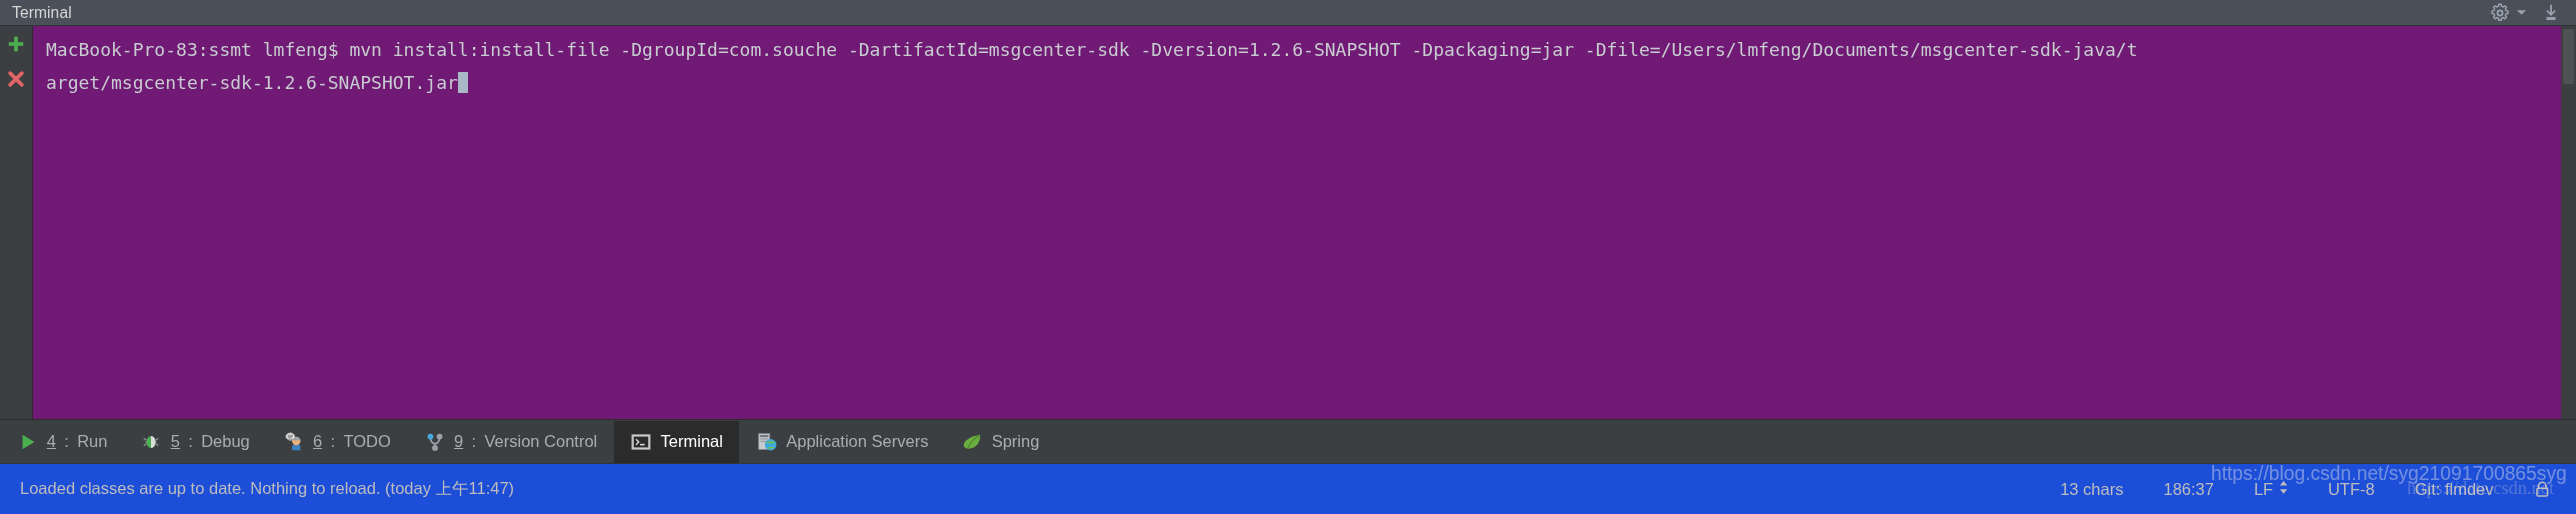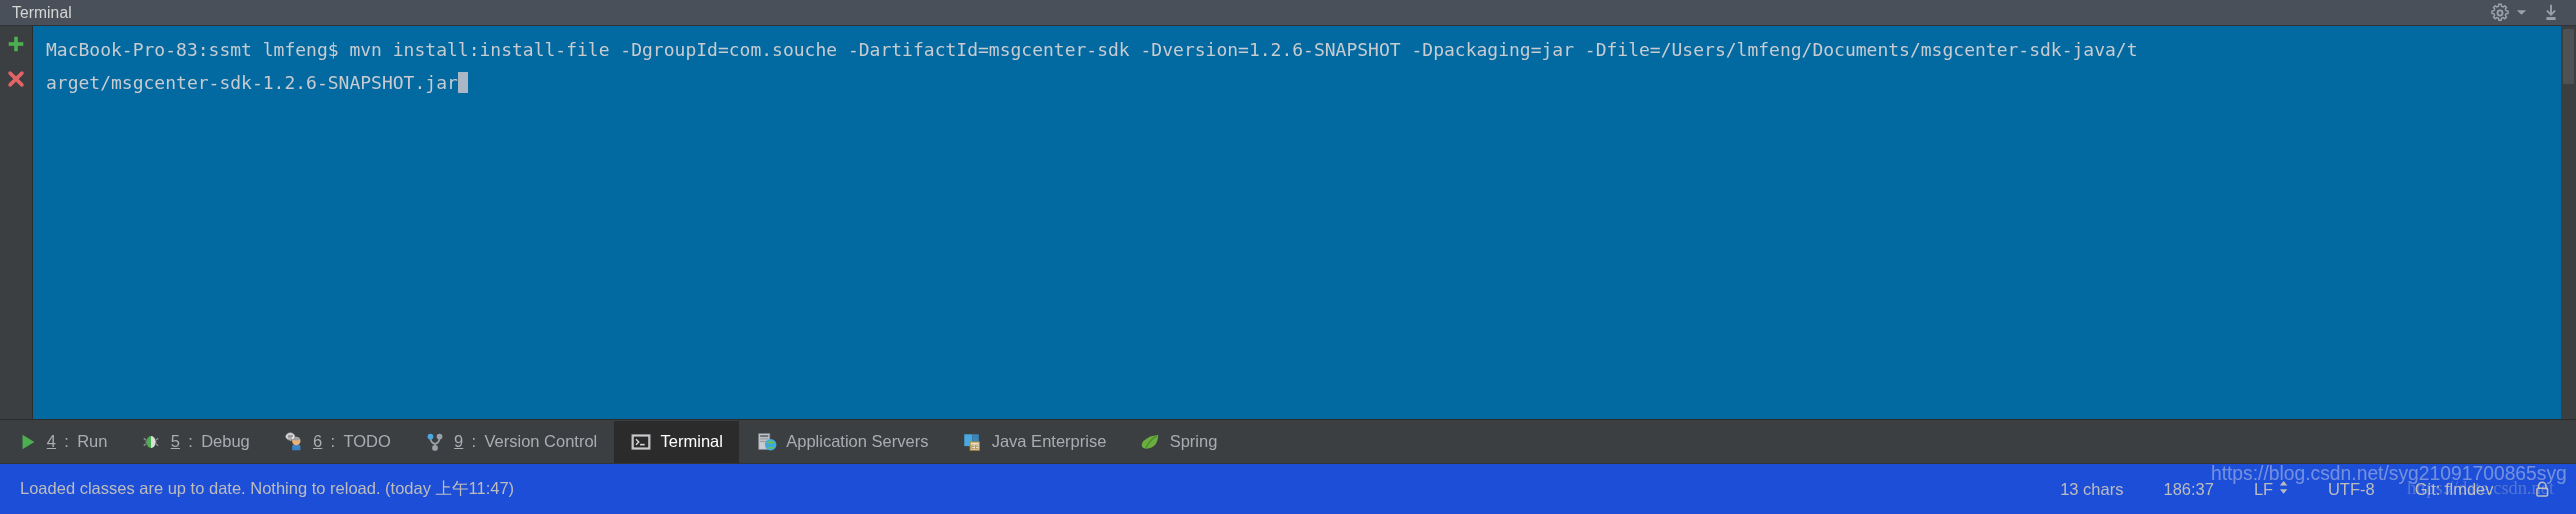--- a/index.html
+++ b/index.html
@@ -47,21 +47,21 @@
     justify-content: center;
     cursor: pointer;
   }
 
   
   #terminal-area {
     position: absolute;
     left: 0; top: 26px;
     width: 2576px;
     height: 393px;
-    background: #0369a1;
+    background: #701a75;
     display: flex;
   }
   #terminal-gutter {
     width: 33px;
     min-width: 33px;
     background: #3c3f41;
     border-right: 0.9px solid #2b2b2b;
     display: flex;
     flex-direction: column;
     align-items: center;
@@ -352,31 +352,20 @@
         <rect x="4.5" y="7.8" width="9" height="1.6" fill="#9aa0a6"></rect>
         <rect x="4.5" y="10.6" width="9" height="1.6" fill="#9aa0a6"></rect>
         <circle cx="16" cy="15" r="6.3" fill="#3fa9e0"></circle>
         <path d="M10.5 12.5 q5.5 -2.5 11 0 q-5.5 2.5 -11 0z" fill="#6fbf4a"></path>
         <path d="M12 18.5 q4.5 2.2 8.4 -0.6 q-4 -1.5 -8.4 0.6z" fill="#6fbf4a"></path>
       </svg>
     </span>
     <span>Application Servers</span>
   </div>
 
-  <div class="tool-tab">
-    <span class="tab-ico">
-      <svg width="20" height="20" viewBox="0 0 22 22" style="font-size:18px">
-        <rect x="2.5" y="2.5" width="9" height="13" fill="#4aa8e0"></rect>
-        <rect x="11.5" y="2.5" width="7" height="13" fill="#3b86b8"></rect>
-        <rect x="9" y="11" width="10" height="9" fill="#e8e0c8" stroke="#b08b3a" stroke-width="1.2"></rect>
-        <text x="14" y="18.2" font-family="DejaVu Sans, sans-serif" font-size="6.5" fill="#8a6a22" text-anchor="middle">EE</text>
-      </svg>
-    </span>
-    <span>Java Enterprise</span>
-  </div>
 
   <div class="tool-tab">
     <span class="tab-ico">
       <svg width="22" height="20" viewBox="0 0 24 22">
         <path d="M21 3 Q21 17 8 18.5 Q2 18 3 13 Q5 6 21 3 z" fill="#6aae3f"></path>
         <path d="M20 4 Q11 9 7.5 18" stroke="#4e8a2c" stroke-width="1.3" fill="none"></path>
       </svg>
     </span>
     <span>Spring</span>
   </div>

